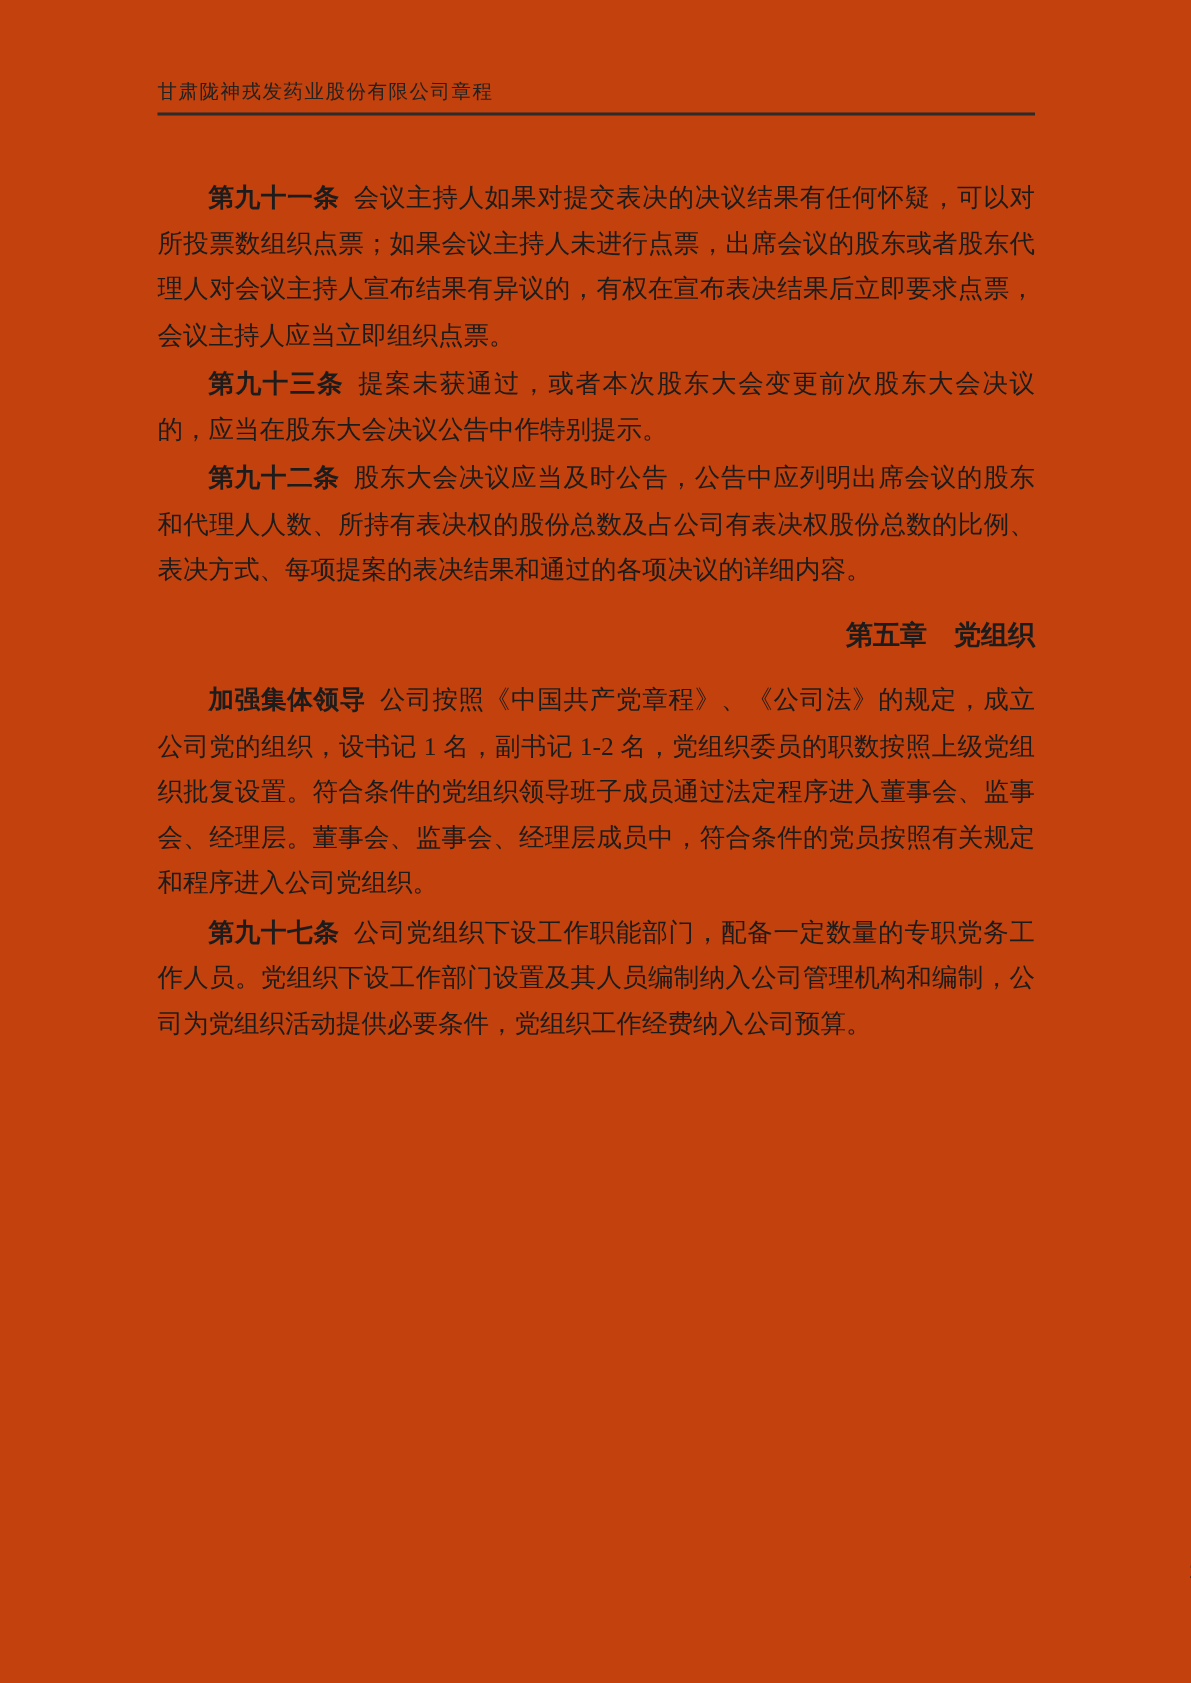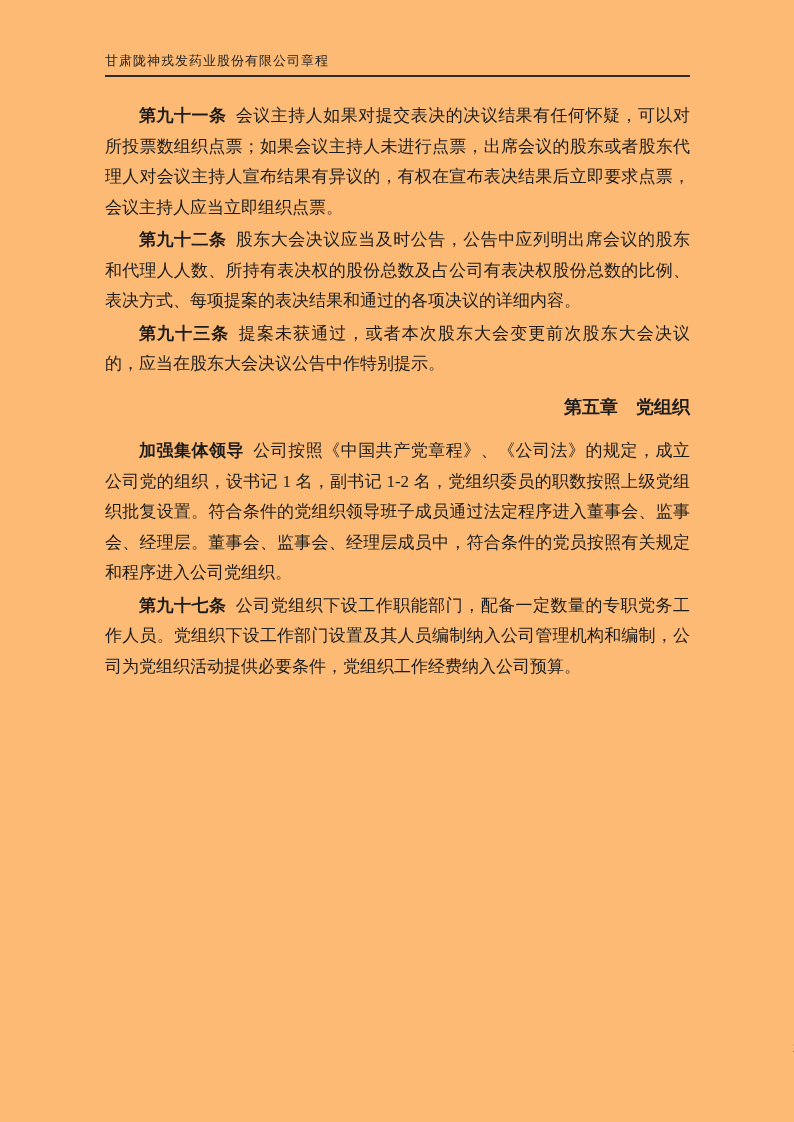--- a/index.html
+++ b/index.html
@@ -4,40 +4,40 @@
 <style>
   html, body {
     margin: 0;
     padding: 0;
     background: #ffffff;
   }
   .page {
     position: relative;
     width: 794px;
     height: 1122px;
-    background: #fdba74;
+    background: #c2410c;
     color: #1c1c1c;
     font-family: "Liberation Serif", "DejaVu Serif", serif;
     overflow: hidden;
   }
   .page-header {
     position: absolute;
     left: 105px;
     top: 52px;
     width: 585px;
     font-size: 13px;
     letter-spacing: 1px;
     color: #222;
     padding-bottom: 5px;
     border-bottom: 2px solid #2b2b2b;
   }
   .doc-body {
     position: absolute;
     left: 105px;
-    top: 101px;
+    top: 117px;
     width: 585px;
     font-size: 17px;
     line-height: 30.5px;
     text-align: justify;
     text-justify: inter-ideograph;
   }
   .article {
     margin: 0 0 2px 0;
     text-indent: 2em;
   }
@@ -75,25 +75,25 @@
     <span>甘肃陇神戎发药业股份有限公司章程</span>
   </div>
 
   <div class="doc-body">
 
     <p class="article">
       <span class="art-num">第九十一条</span><span>会议主持人如果对提交表决的决议结果有任何怀疑，可以对所投票数组织点票；如果会议主持人未进行点票，出席会议的股东或者股东代理人对会议主持人宣布结果有异议的，有权在宣布表决结果后立即要求点票，会议主持人应当立即组织点票。</span>
     </p>
 
     <p class="article">
-      <span class="art-num">第九十二条</span><span>股东大会决议应当及时公告，公告中应列明出席会议的股东和代理人人数、所持有表决权的股份总数及占公司有表决权股份总数的比例、表决方式、每项提案的表决结果和通过的各项决议的详细内容。</span>
+      <span class="art-num">第九十三条</span><span>提案未获通过，或者本次股东大会变更前次股东大会决议的，应当在股东大会决议公告中作特别提示。</span>
     </p>
 
     <p class="article">
-      <span class="art-num">第九十三条</span><span>提案未获通过，或者本次股东大会变更前次股东大会决议的，应当在股东大会决议公告中作特别提示。</span>
+      <span class="art-num">第九十二条</span><span>股东大会决议应当及时公告，公告中应列明出席会议的股东和代理人人数、所持有表决权的股份总数及占公司有表决权股份总数的比例、表决方式、每项提案的表决结果和通过的各项决议的详细内容。</span>
     </p>
 
 
 
     <div class="chapter-heading">
       <span class="chapter-num">第五章</span><span>党组织</span>
     </div>
 
     <p class="article">
       <span class="art-num">加强集体领导</span><span>公司按照《中国共产党章程》、《公司法》的规定，成立公司党的组织，设书记 1 名，副书记 1-2 名，党组织委员的职数按照上级党组织批复设置。符合条件的党组织领导班子成员通过法定程序进入董事会、监事会、经理层。董事会、监事会、经理层成员中，符合条件的党员按照有关规定和程序进入公司党组织。</span>

